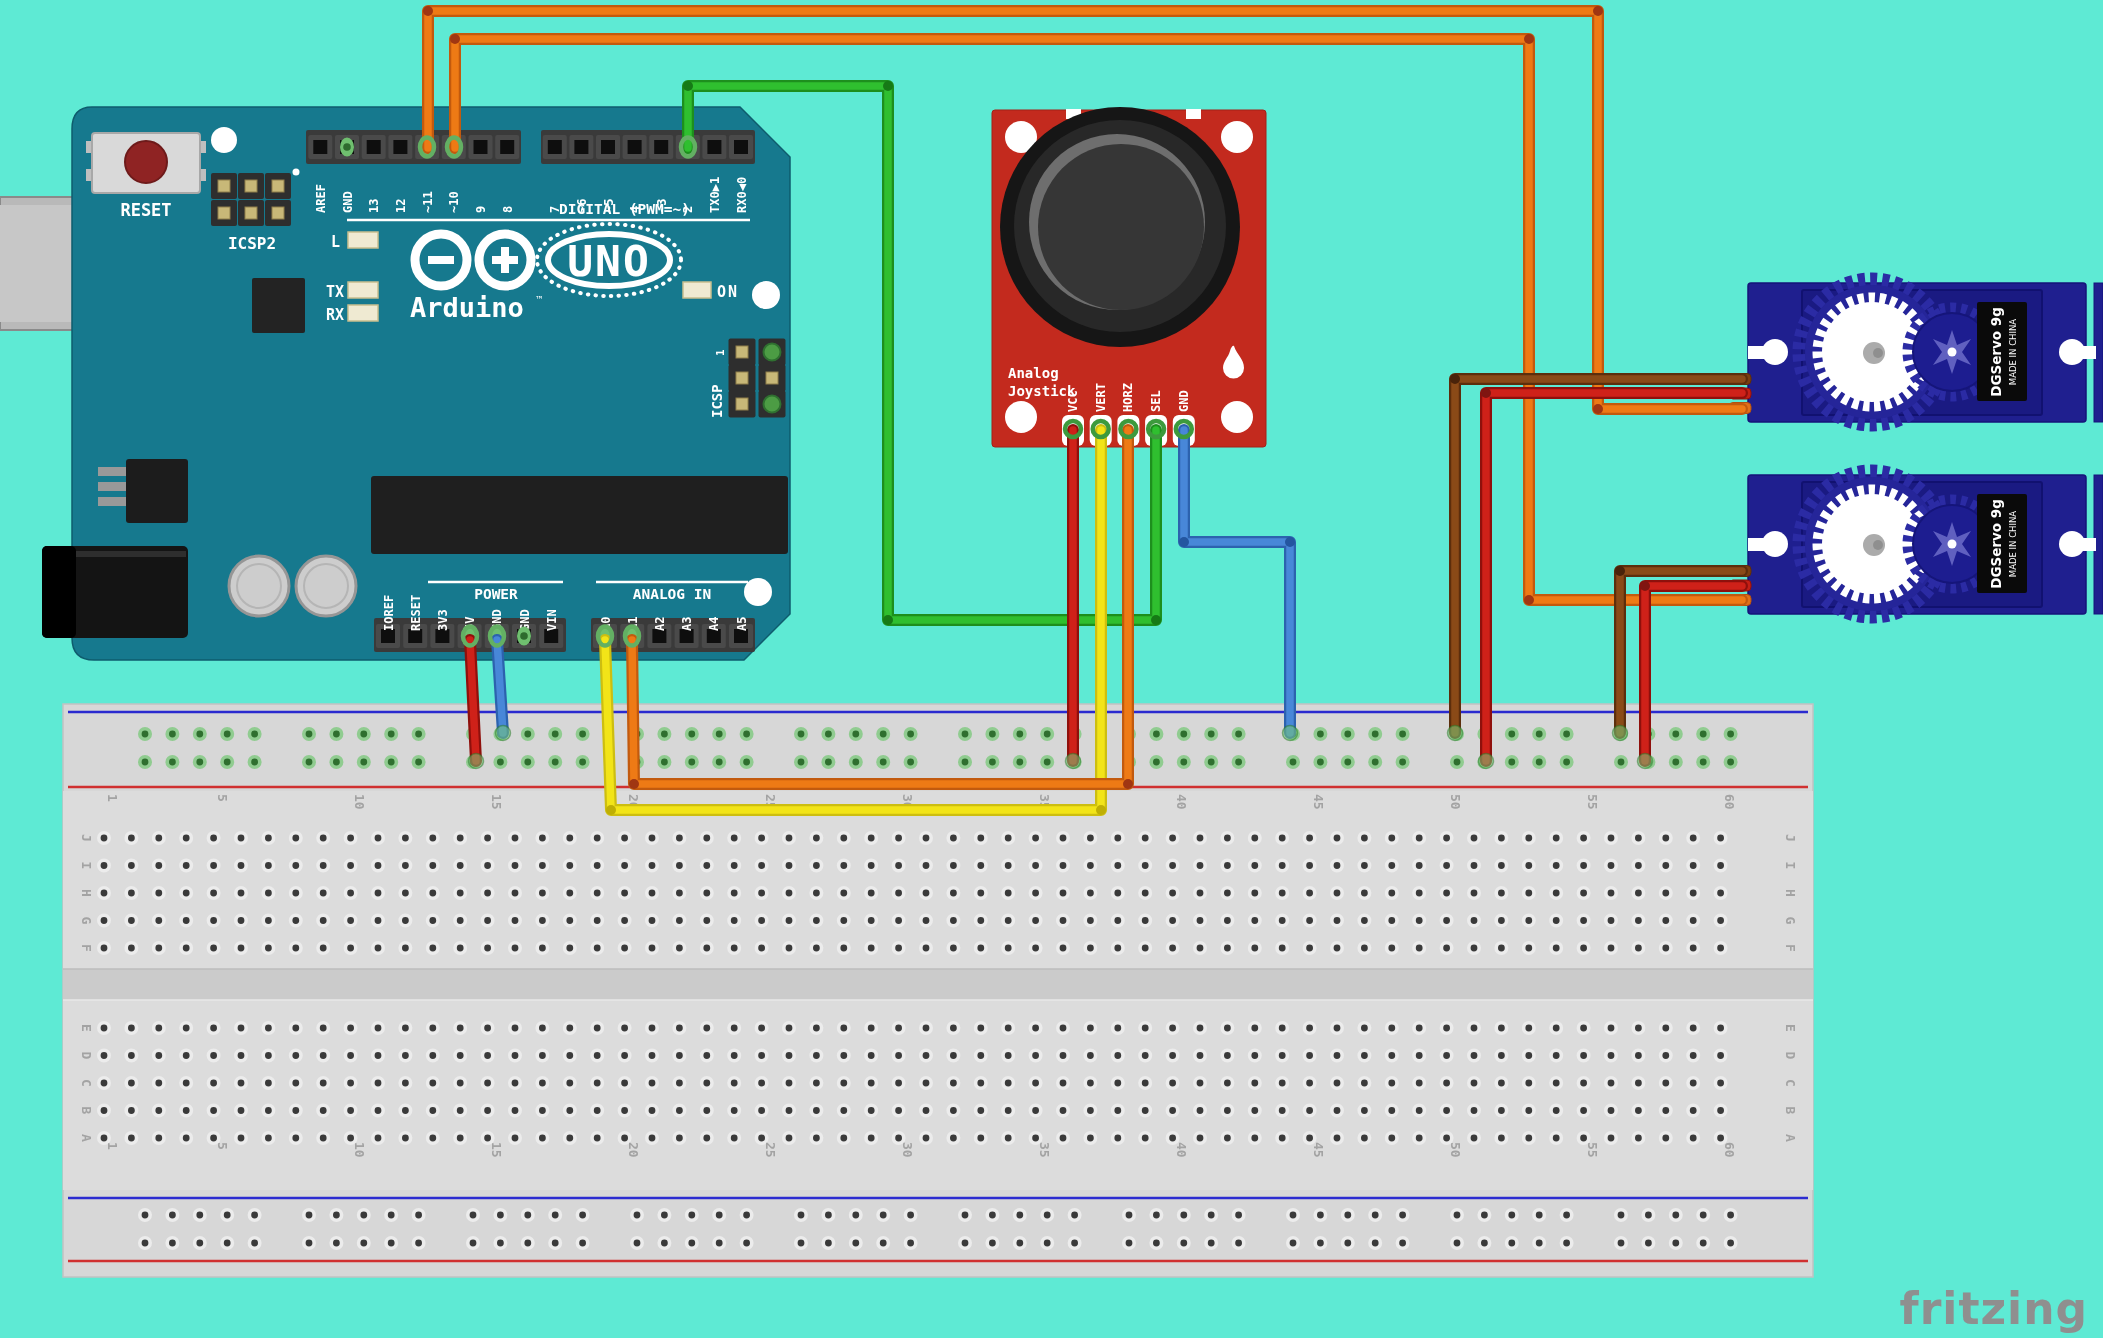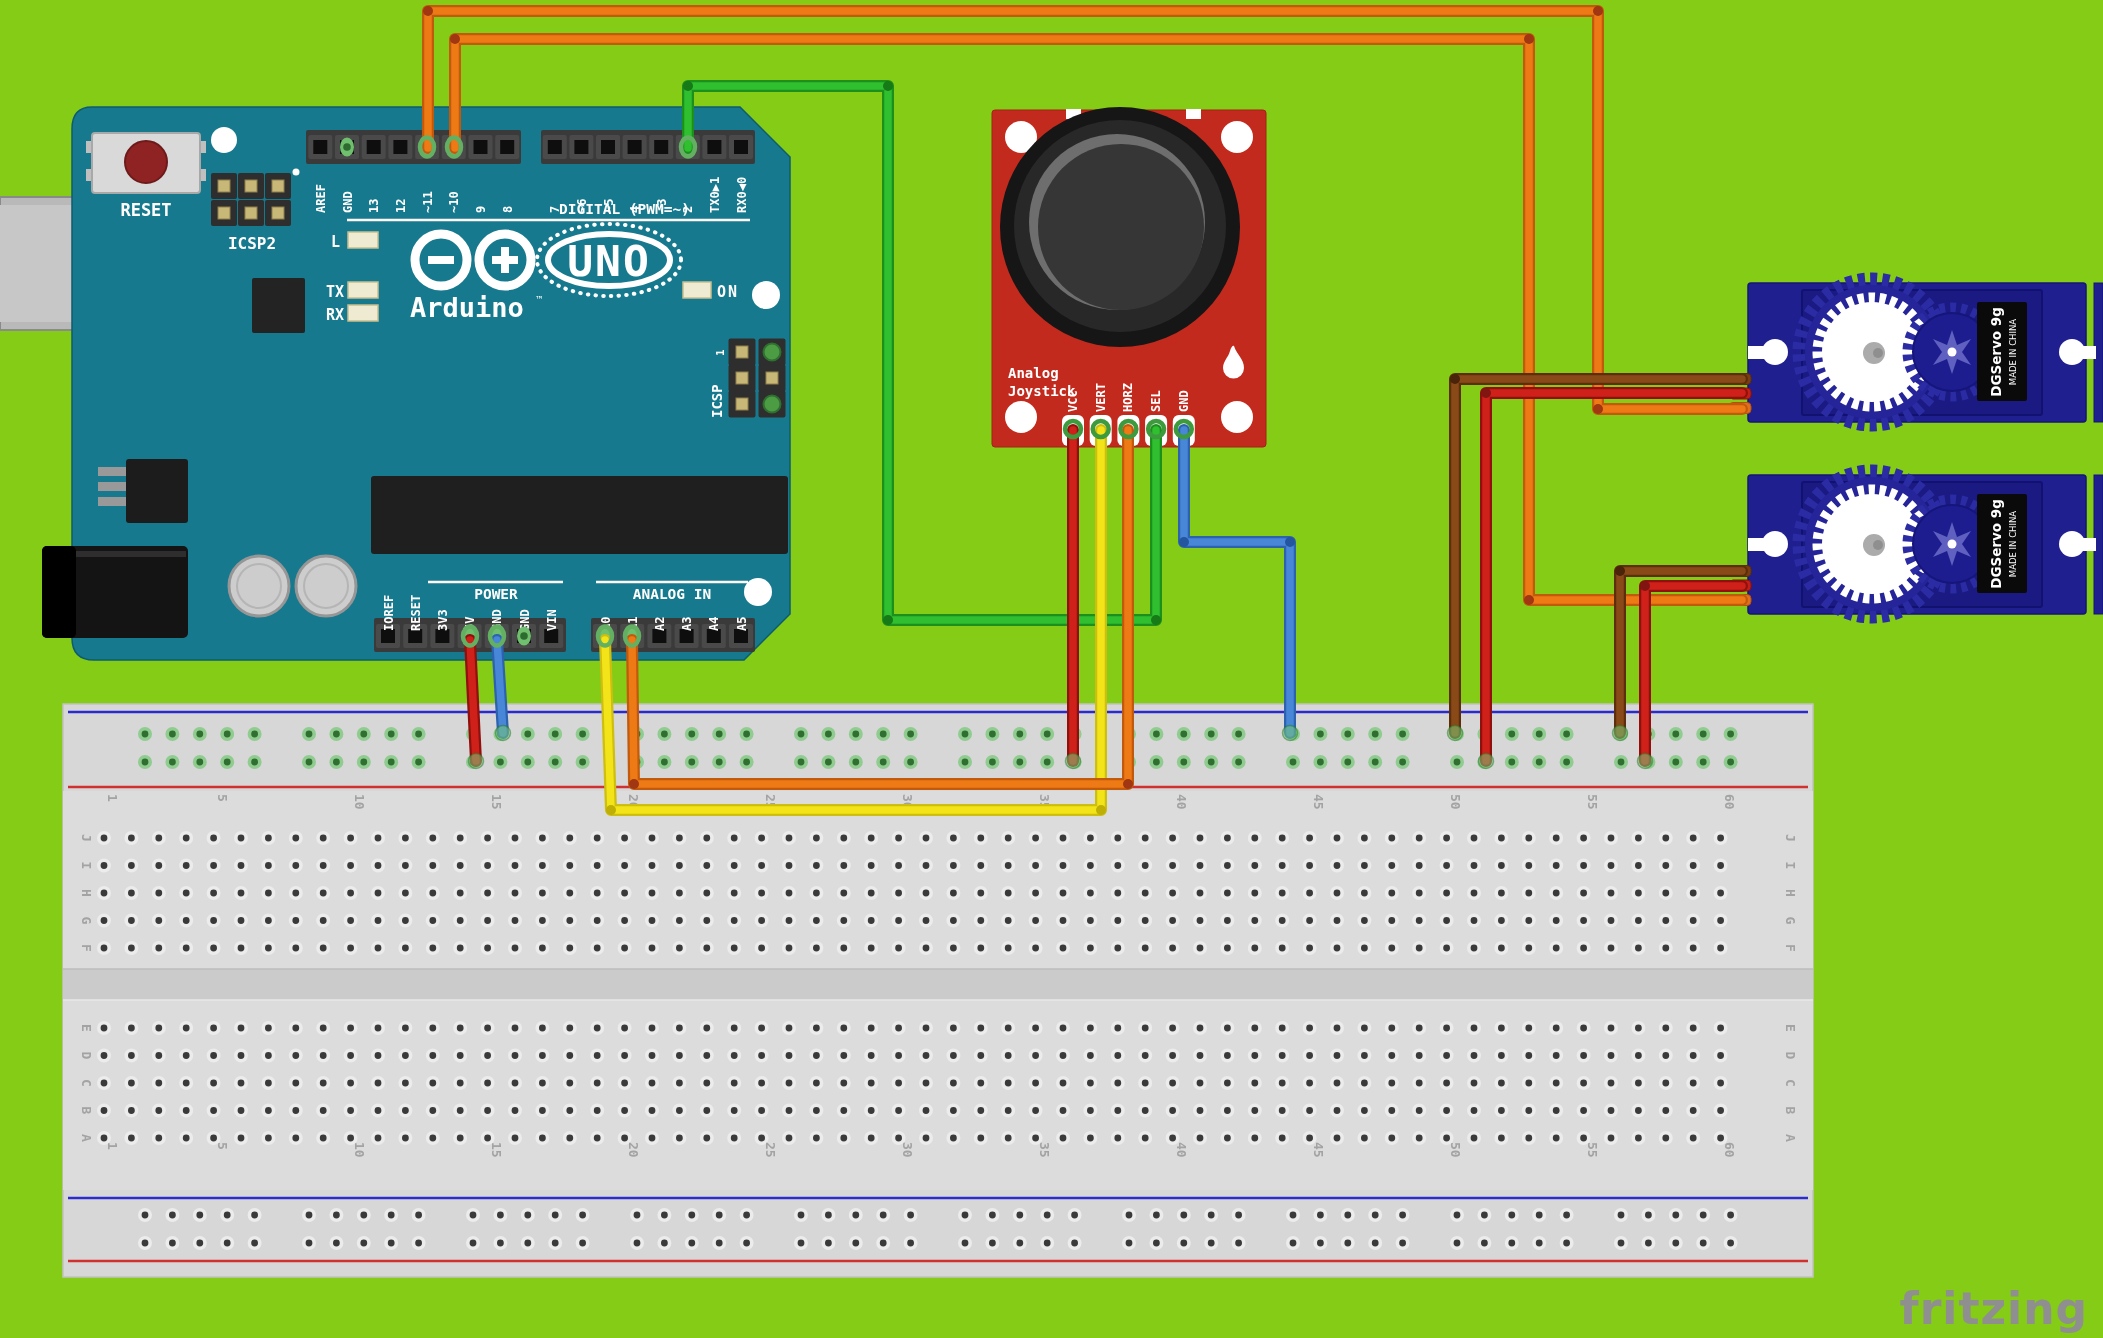--- a/index.html
+++ b/index.html
@@ -1,16 +1,16 @@
 <!DOCTYPE html>
 <html><head>
 <meta charset="utf-8">
 <style>
   html,body{margin:0;padding:0;background:#fff;}
-  .stage{position:relative;width:2103px;height:1338px;background:#84cc16;overflow:hidden;
+  .stage{position:relative;width:2103px;height:1338px;background:#5eead4;overflow:hidden;
          font-family:"DejaVu Sans Mono","Liberation Mono",monospace;}
   svg{display:block}
   text{user-select:none}
 </style>
 </head>
 <body>
 
 <div class="stage">
 <svg id="scene" width="2103" height="1338" viewBox="0 0 2103 1338" xmlns="http://www.w3.org/2000/svg">
 

